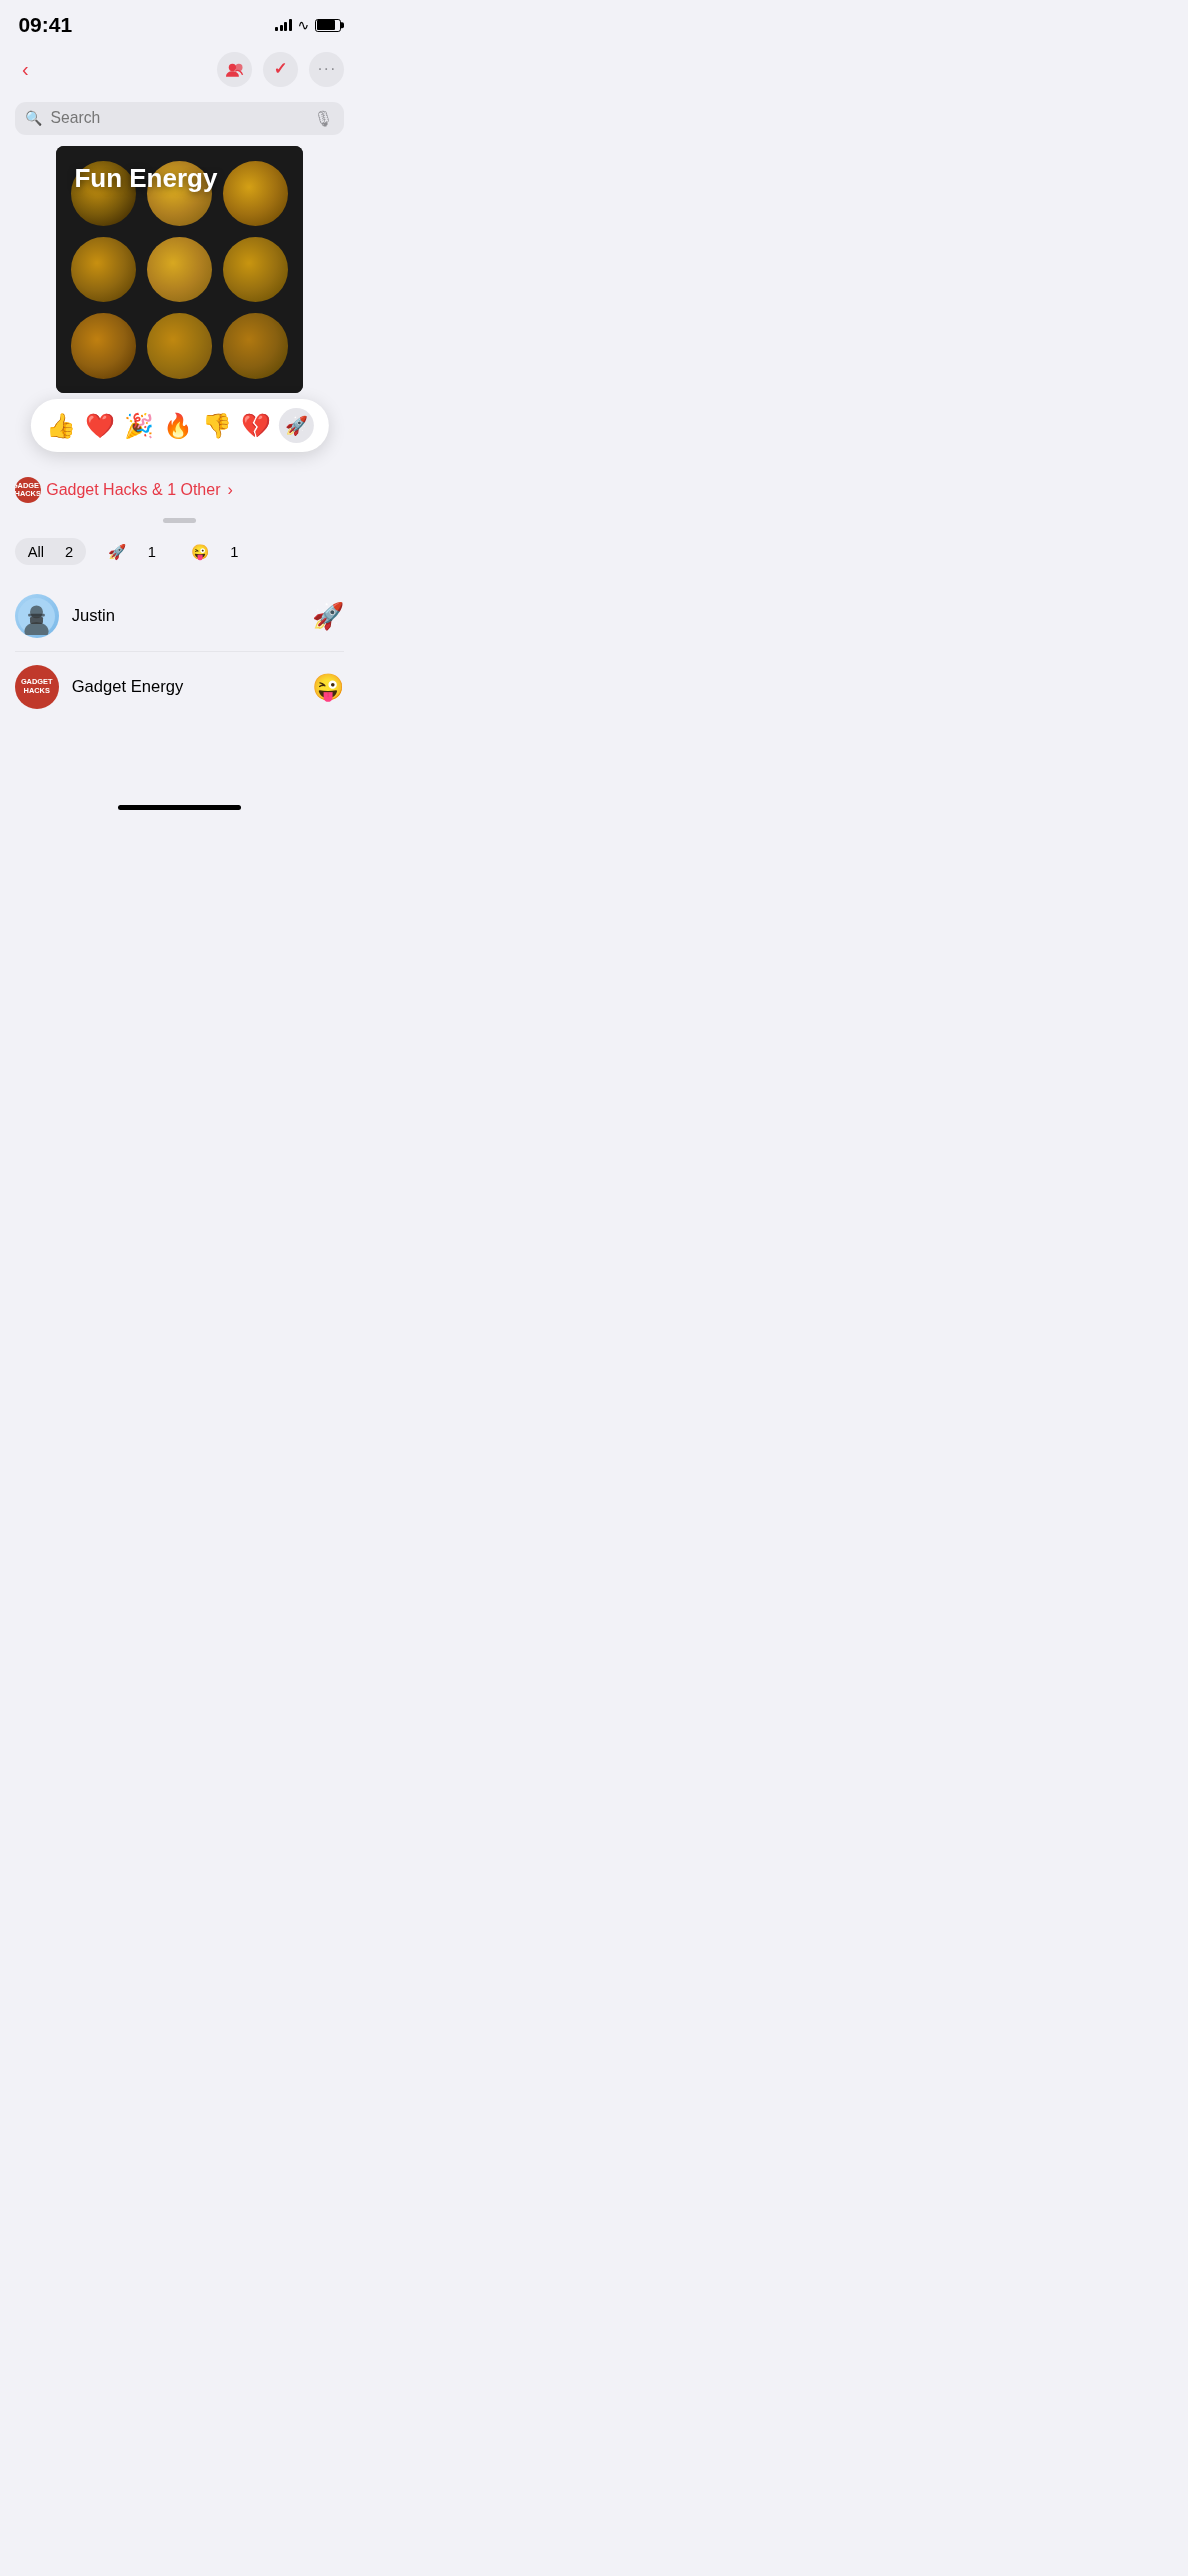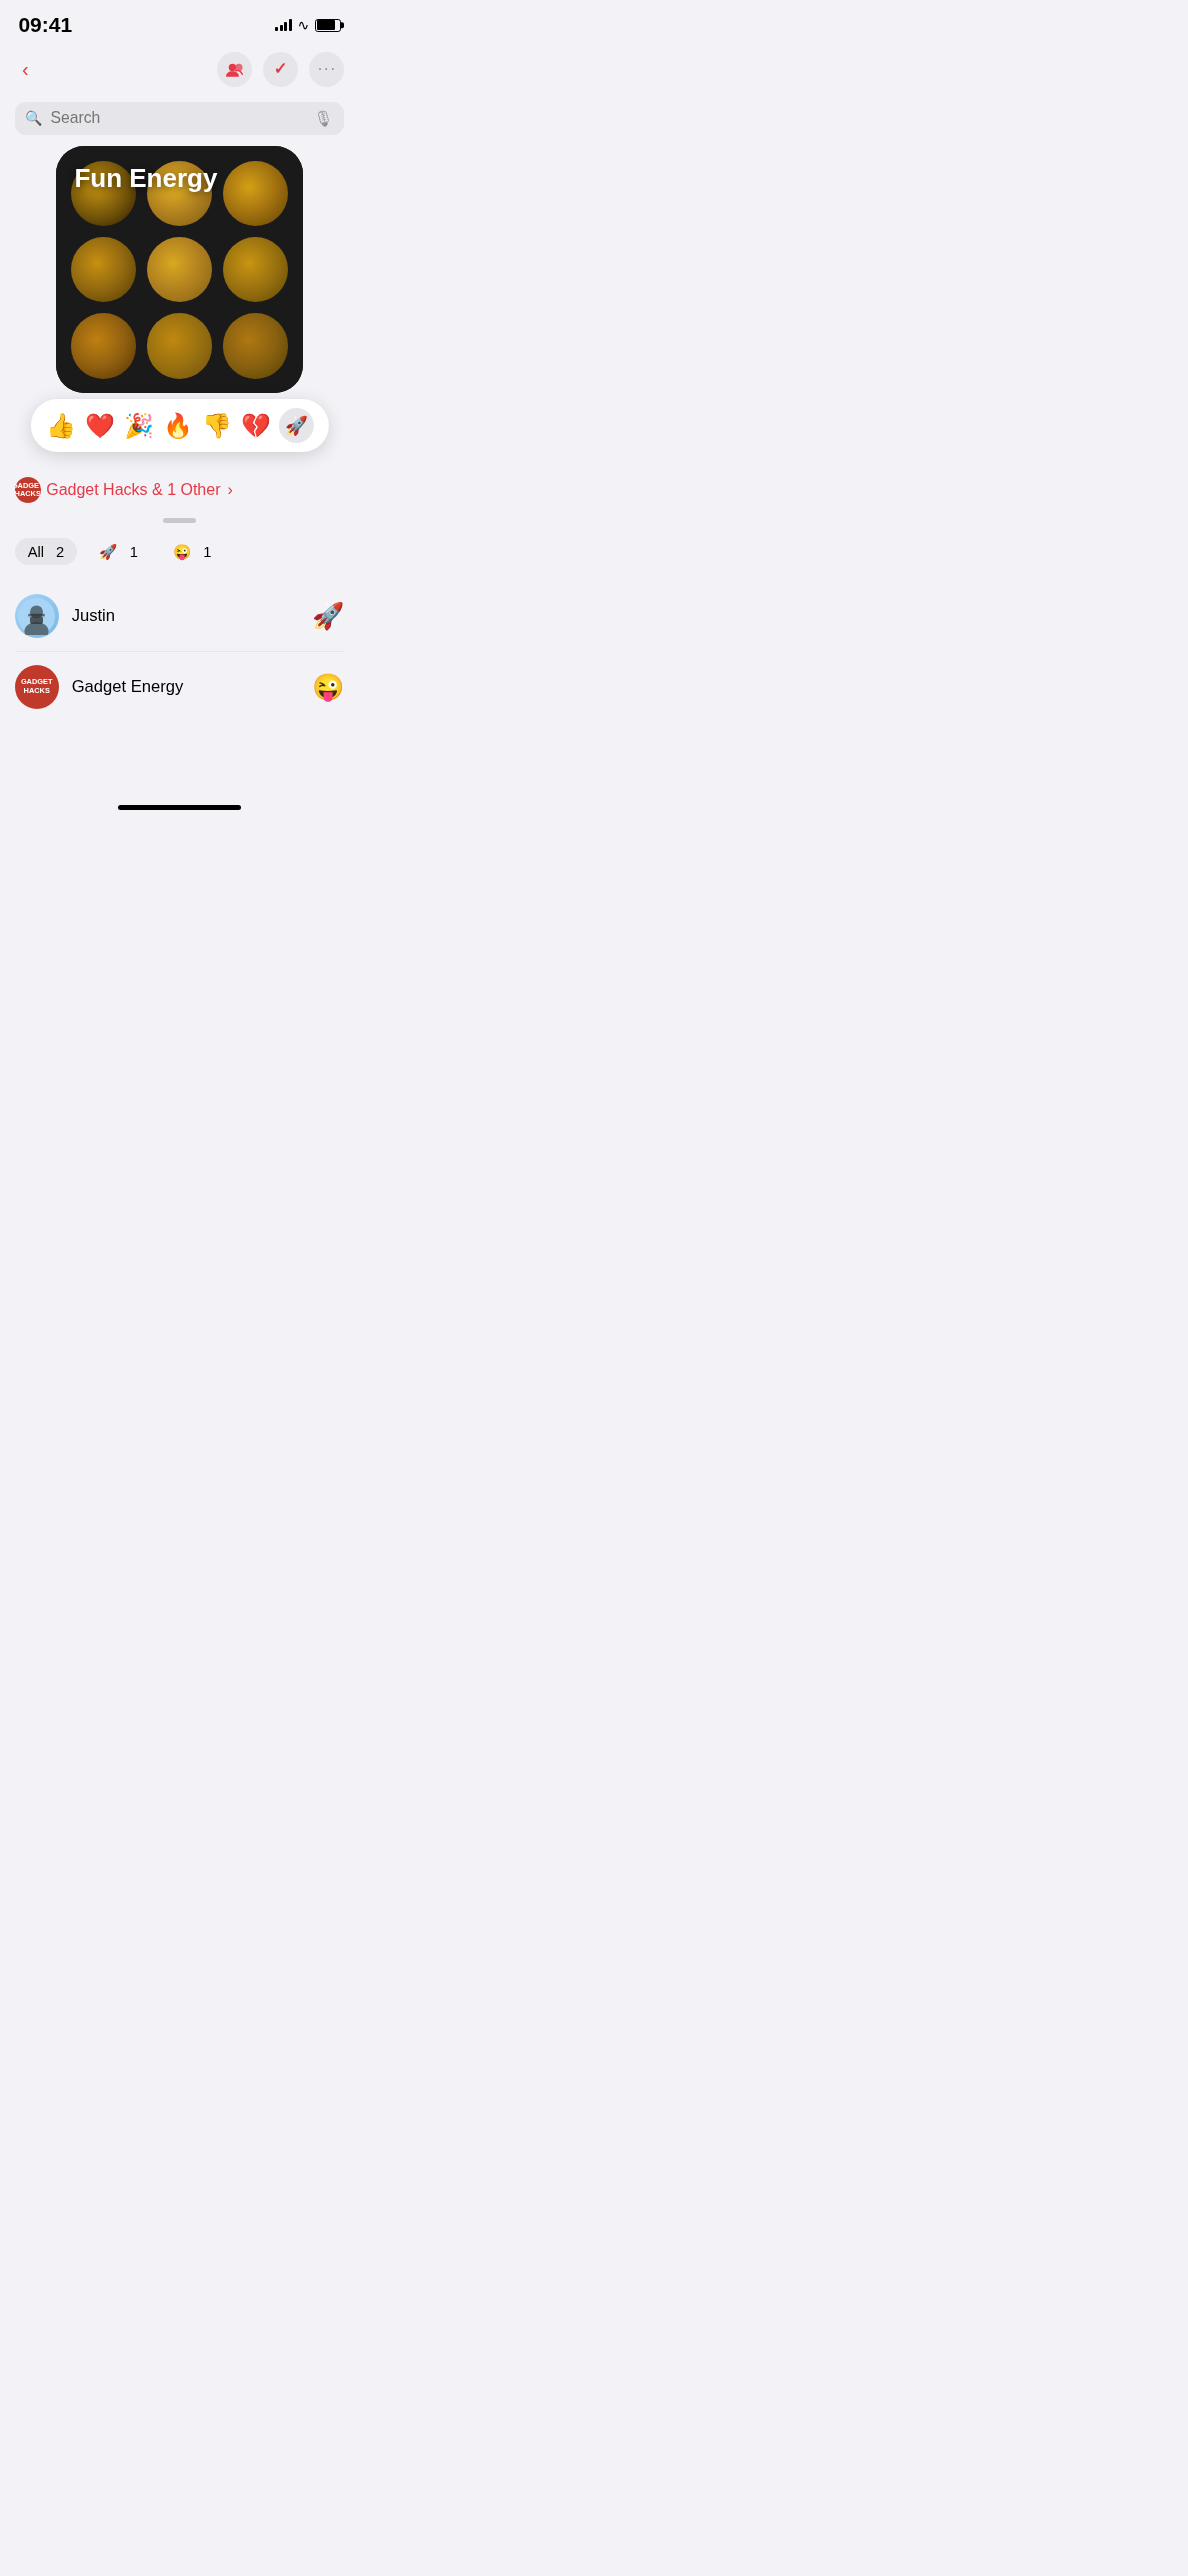--- a/index.html
+++ b/index.html
@@ -142,21 +142,21 @@
     .mic-icon {
       color: #8e8e93;
       font-size: 15.7px;
     }
 
     
     .album-container {
       position: relative;
       margin: 0 28px;
       background: #1a1a1a;
-      border-radius: 28px;
+      border-radius: 8px;
       overflow: hidden;
       aspect-ratio: 1;
     }
 
     .album-art {
       width: 100%;
       height: 100%;
       position: relative;
       background: #1a1a1a;
     }
@@ -280,21 +280,21 @@
       display: flex;
       align-items: center;
       gap: 9.2px;
       padding: 0 14.7px 14.7px;
       border-bottom: none;
     }
 
     .filter-tab {
       display: flex;
       align-items: center;
-      gap: 12px;
+      gap: 21px;
       padding: 5.5px 13px;
       border-radius: 18.4px;
       cursor: pointer;
       font-size: 14.7px;
       font-weight: 500;
     }
 
     .filter-tab.active {
       background: #e5e5ea;
       color: #000;

